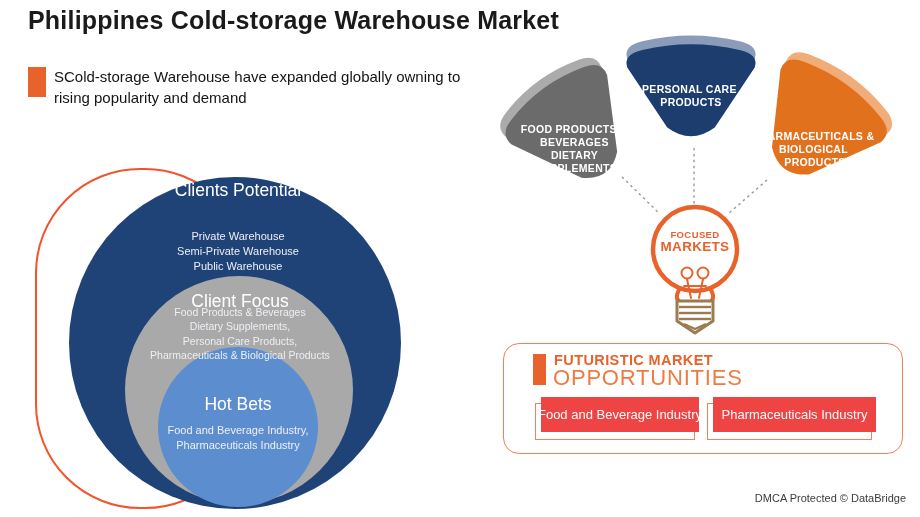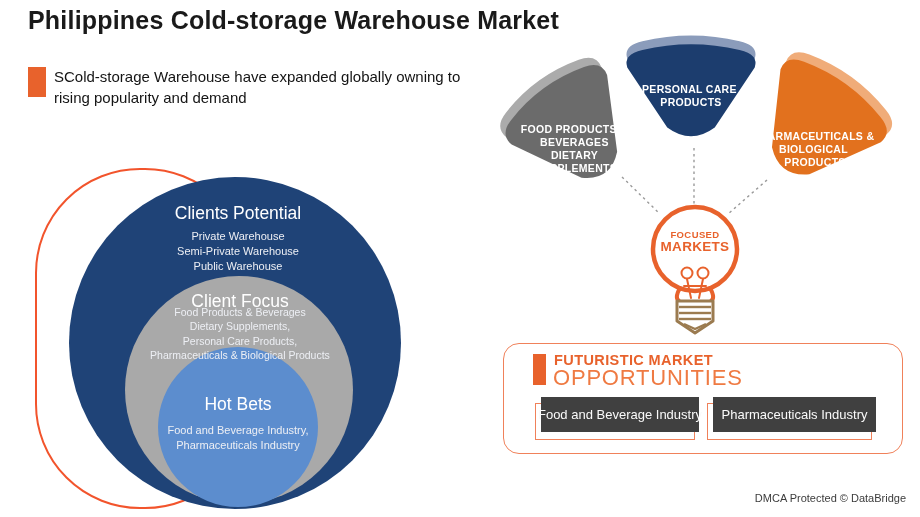--- a/index.html
+++ b/index.html
@@ -13,39 +13,39 @@
   .subtitle{left:54px;top:66px;font-size:15px;color:#141414;line-height:1.4;white-space:pre-line;}
 
   
   .accent-outline{left:35px;top:168px;width:211px;height:337px;border:2px solid #F2542C;border-radius:105px;background:transparent;}
   .circle{border-radius:50%;}
   .c-outer{left:69px;top:177px;width:332px;height:332px;background:#1F4377;}
   .c-mid{left:125px;top:276px;width:228px;height:228px;background:#A9A9A9;}
   .c-inner{left:158px;top:347px;width:160px;height:160px;background:#5C8DCE;}
   .venn-title{color:#ffffff;font-size:17.5px;font-weight:400;transform:translateX(-50%);white-space:nowrap;}
   .venn-items{color:#EDEFF4;font-size:11px;line-height:1.38;text-align:center;transform:translateX(-50%);white-space:pre-line;}
-  .vt-outer{left:238px;top:203px;}
+  .vt-outer{left:238px;top:180px;}
   .vi-outer{left:238px;top:229px;}
   .vt-mid{left:240px;top:279px;margin-top:12px;}
   .vi-mid{left:240px;top:305px;font-size:10.5px;}
   .vt-inner{left:238px;top:394px;}
   .vi-inner{left:238px;top:423px;}
 
   
   .fm-svg{left:460px;top:30px;}
   .petal-label{font-family:"Liberation Sans",sans-serif;font-weight:700;font-size:10.5px;fill:#ffffff;letter-spacing:.3px;text-anchor:middle;}
   .bulb-word1{font-family:"Liberation Sans",sans-serif;font-weight:700;font-size:9.5px;fill:#E8622C;letter-spacing:.4px;text-anchor:middle;}
   .bulb-word2{font-family:"Liberation Sans",sans-serif;font-weight:700;font-size:13.5px;fill:#E8622C;letter-spacing:.3px;text-anchor:middle;}
 
   
   .opps{left:503px;top:343px;width:398px;height:109px;border:1.6px solid #F0815A;border-radius:16px;}
   .opps-bar{left:29px;top:10px;width:13px;height:31px;background:#E8622C;}
   .opps-h1{left:50px;top:8px;font-size:14.5px;font-weight:700;color:#E8622C;letter-spacing:.4px;white-space:nowrap;}
   .opps-h2{left:49px;top:21px;font-size:22px;font-weight:400;color:#EF7A42;letter-spacing:.8px;white-space:nowrap;}
-  .btn{background:#404040;color:#FAFAFA;font-size:13px;display:flex;align-items:center;justify-content:center;z-index:2;white-space:nowrap;}
+  .btn{background:#ef4444;color:#FAFAFA;font-size:13px;display:flex;align-items:center;justify-content:center;z-index:2;white-space:nowrap;}
   .btn-outline{border:1.5px solid #F0815A;background:transparent;z-index:1;}
   .btn1{left:37px;top:53px;width:158px;height:35px;}
   .btn1o{left:31px;top:59px;width:158px;height:35px;}
   .btn2{left:209px;top:53px;width:163px;height:35px;}
   .btn2o{left:203px;top:59px;width:163px;height:35px;}
 
   
   .footer{left:720px;top:492px;width:186px;text-align:right;font-size:11px;color:#3C3C3C;}
 </style>
 </head>

